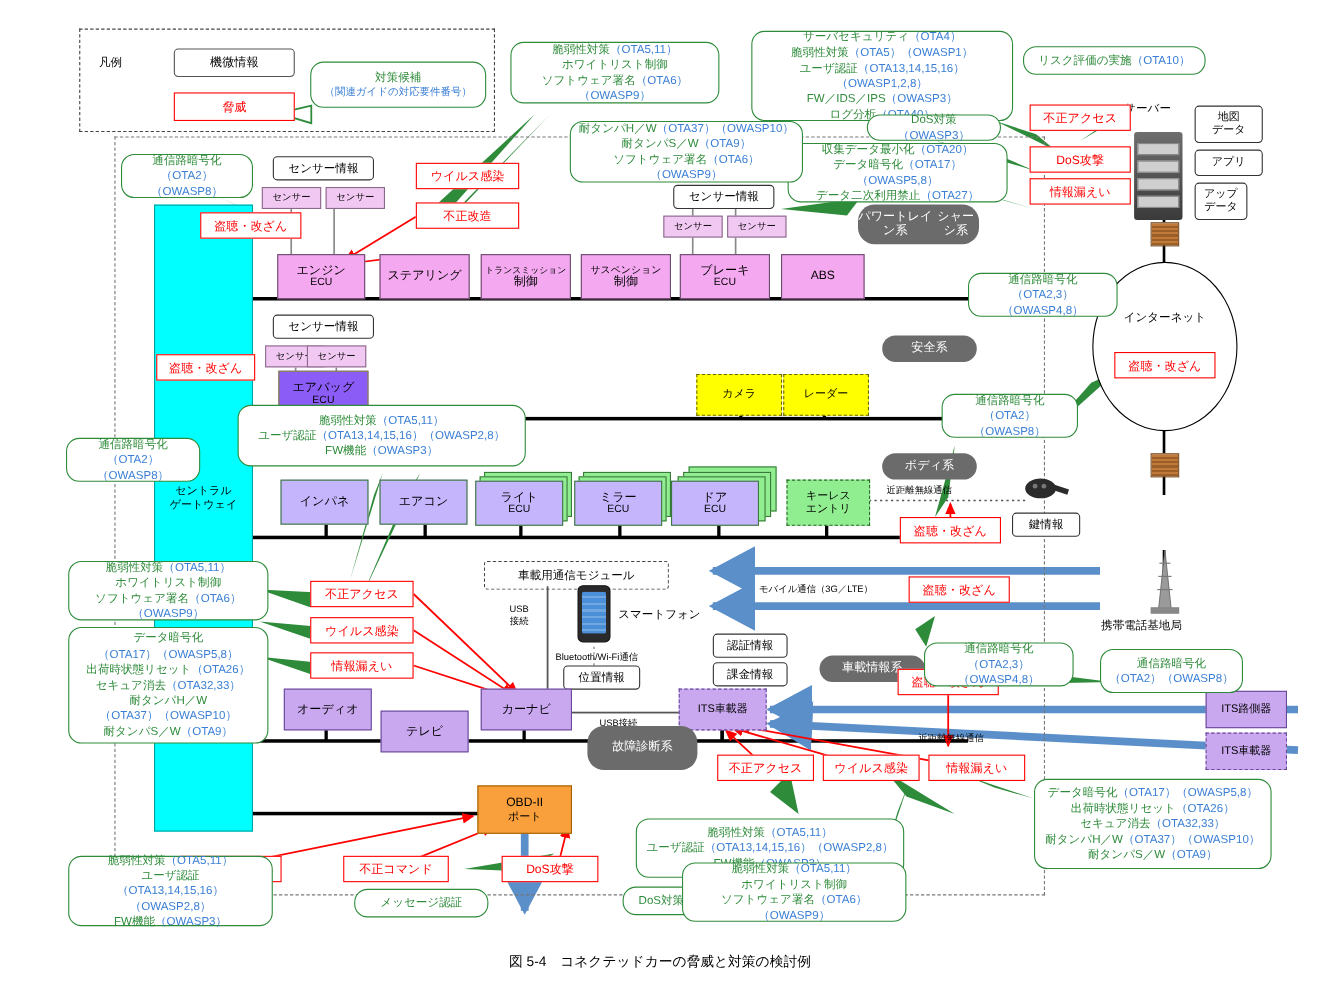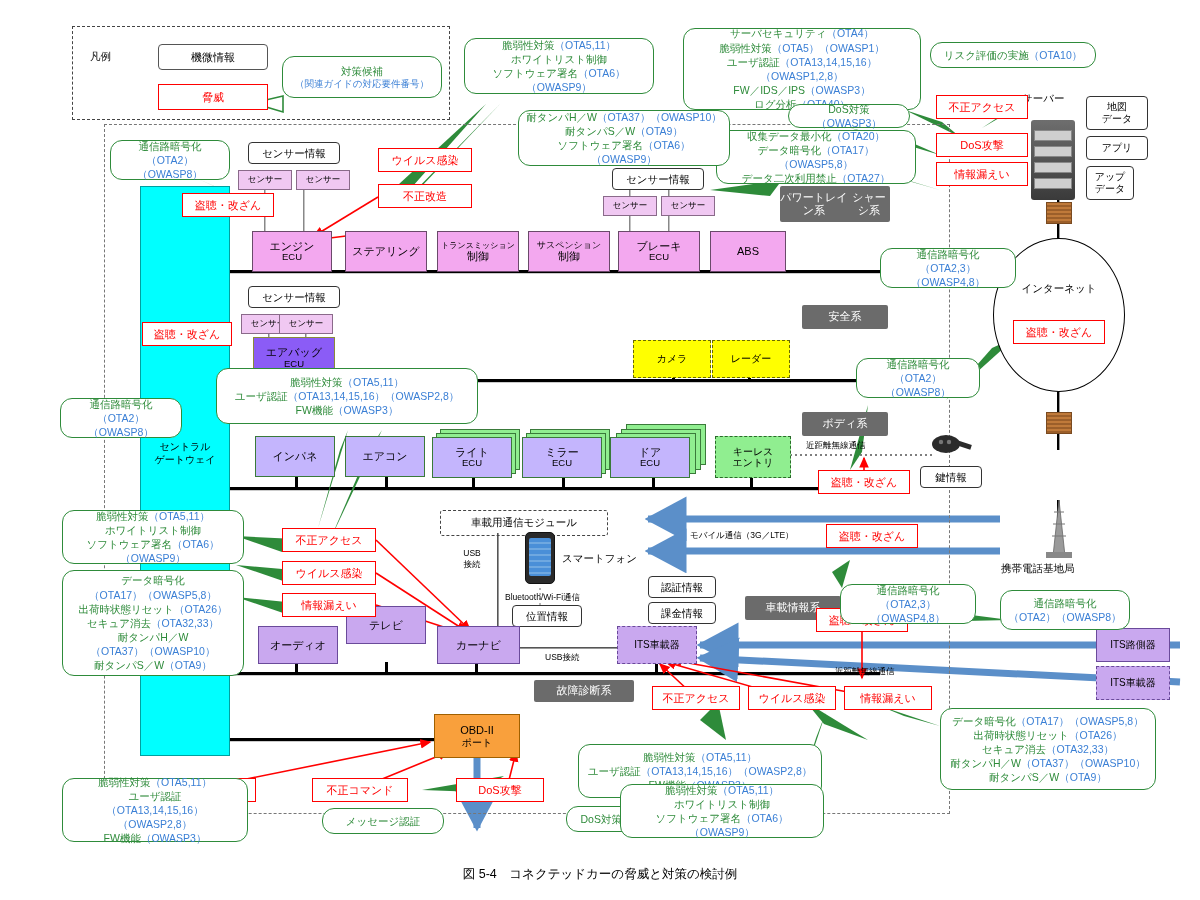--- a/index.html
+++ b/index.html
@@ -18,21 +18,21 @@
   .safety .sub{font-size:9.5px;}
   .dashedyellow{border:1.6px dashed #6a6a00;background:#ffff00;font-size:10px;}
   .bodybox{border:1px solid #3a7a3a;background:#c4b5fd;font-size:11px;}
   .bodybox .sub{font-size:9.5px;}
   .dashedgreen{border:1.6px dashed #2a6a2a;background:#90ee90;font-size:10px;}
   .infobox{border:1px solid #6a4a9a;background:#c9a8ef;font-size:11px;}
   .dashedpurple{border:1.6px dashed #6a4a9a;background:#c9a8ef;font-size:10px;}
   .obd{border:1px solid #a06000;background:#f9a03c;font-size:11px;}
   .obd .sub{font-size:10px;}
   .infolabel{border:1px solid #333;background:#fff;font-size:10.5px;border-radius:4px;}
-  .sysbadge{background:#6b6b6b;color:#fff;border:none;border-radius:2px;font-size:11px;
+  .sysbadge{background:#6b6b6b;color:#fff;border:none;border-radius:15px;font-size:11px;
             display:flex;align-items:center;justify-content:center;text-align:center;line-height:1.2;}
   .threat{border:1.6px solid #ff0000;background:#fff;color:#ff0000;font-size:11px;
           display:flex;align-items:center;justify-content:center;text-align:center;}
   .cg{background:#00ffff;border:1px solid #00a0a0;}
   .cglabel{font-size:10px;text-align:center;line-height:1.3;color:#000;}
 
   
   .callout{border:1.6px solid #2e8b3a;border-radius:12px;background:#fff;color:#2e8b3a;
            font-size:10.5px;line-height:1.35;display:flex;flex-direction:column;
            align-items:center;justify-content:center;text-align:center;padding:3px 7px;}
@@ -333,28 +333,28 @@
                 background-image:repeating-linear-gradient(#4a8fd8 0 4px,#6fa8e0 4px 6px);"></div>
   </div>
   <div class="abs plain" style="left:562px;top:552px;">スマートフォン</div>
   <div class="abs tiny" style="left:505px;top:592px;">Bluetooth/Wi-Fi通信</div>
   <div class="abs infolabel box" style="left:512px;top:605px;width:70px;height:22px;">位置情報</div>
 
   <div class="abs infolabel box" style="left:648px;top:576px;width:68px;height:22px;">認証情報</div>
   <div class="abs infolabel box" style="left:648px;top:602px;width:68px;height:22px;">課金情報</div>
 
   <div class="abs box infobox" style="left:258px;top:626px;width:80px;height:38px;">オーディオ</div>
-  <div class="abs box infobox" style="left:346px;top:606px;width:80px;height:38px;text-align:right;">テレビ</div>
+  <div class="abs box infobox" style="left:346px;top:646px;width:80px;height:38px;text-align:right;">テレビ</div>
   <div class="abs box infobox" style="left:437px;top:626px;width:83px;height:38px;">カーナビ</div>
   <div class="abs tiny" style="left:545px;top:652px;">USB接続</div>
 
   <div class="abs box dashedpurple" style="left:617px;top:626px;width:80px;height:38px;">ITS車載器</div>
   <div class="abs tiny" style="left:835px;top:666px;">近距離無線通信</div>
 
-  <div class="abs sysbadge" style="left:534px;top:680px;width:100px;height:22px;">故障診断系</div>
+  <div class="abs sysbadge" style="left:534px;top:660px;width:100px;height:40px;">故障診断系</div>
   <div class="abs box obd" style="left:434px;top:714px;width:86px;height:44px;">
     <span>OBD-II</span>
     <span class="sub">ポート</span>
   </div>
 
   <div class="abs plain" style="left:1022px;top:92px;">サーバー</div>
   <div class="abs server-img" style="left:1031px;top:120px;width:44px;height:80px;">
     <div class="server-slot" style="top:10px;"></div>
     <div class="server-slot" style="top:26px;"></div>
     <div class="server-slot" style="top:42px;"></div>

